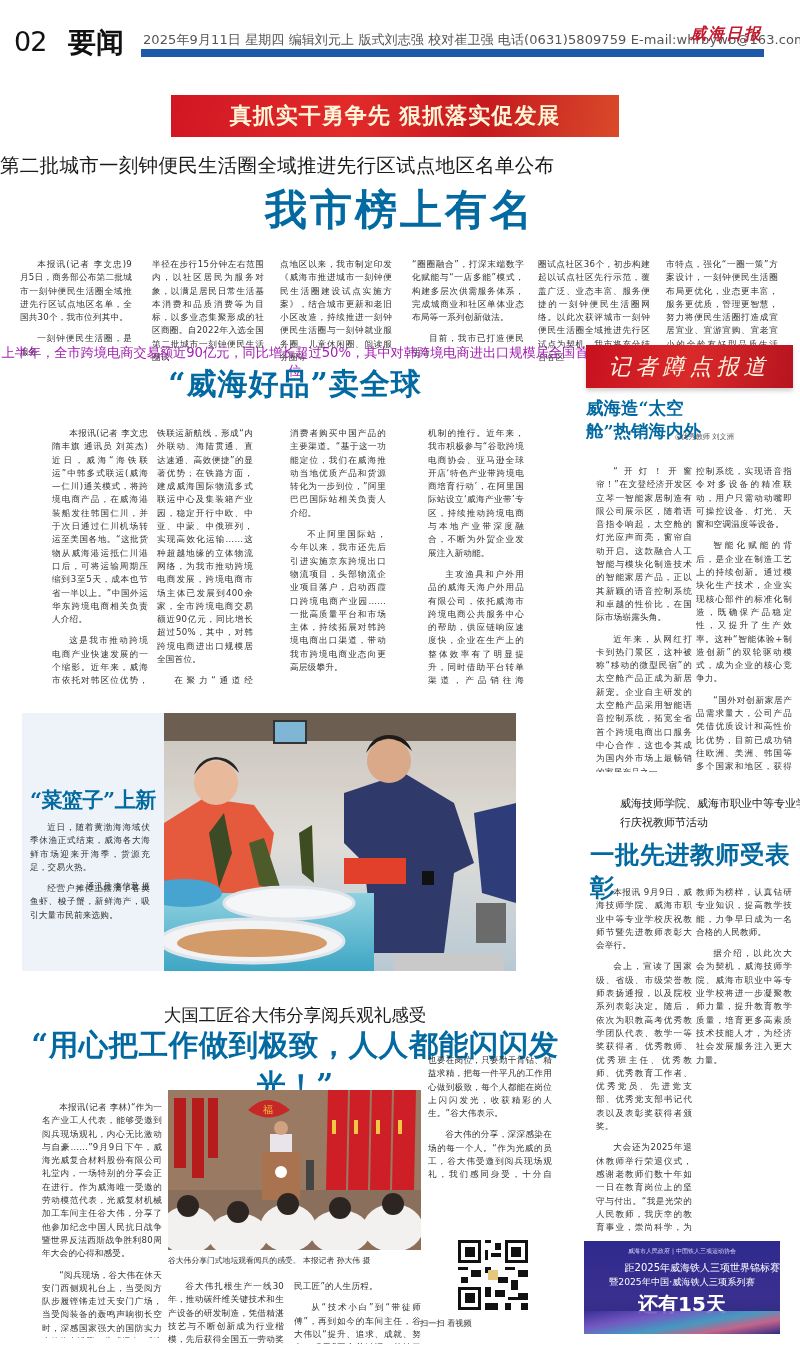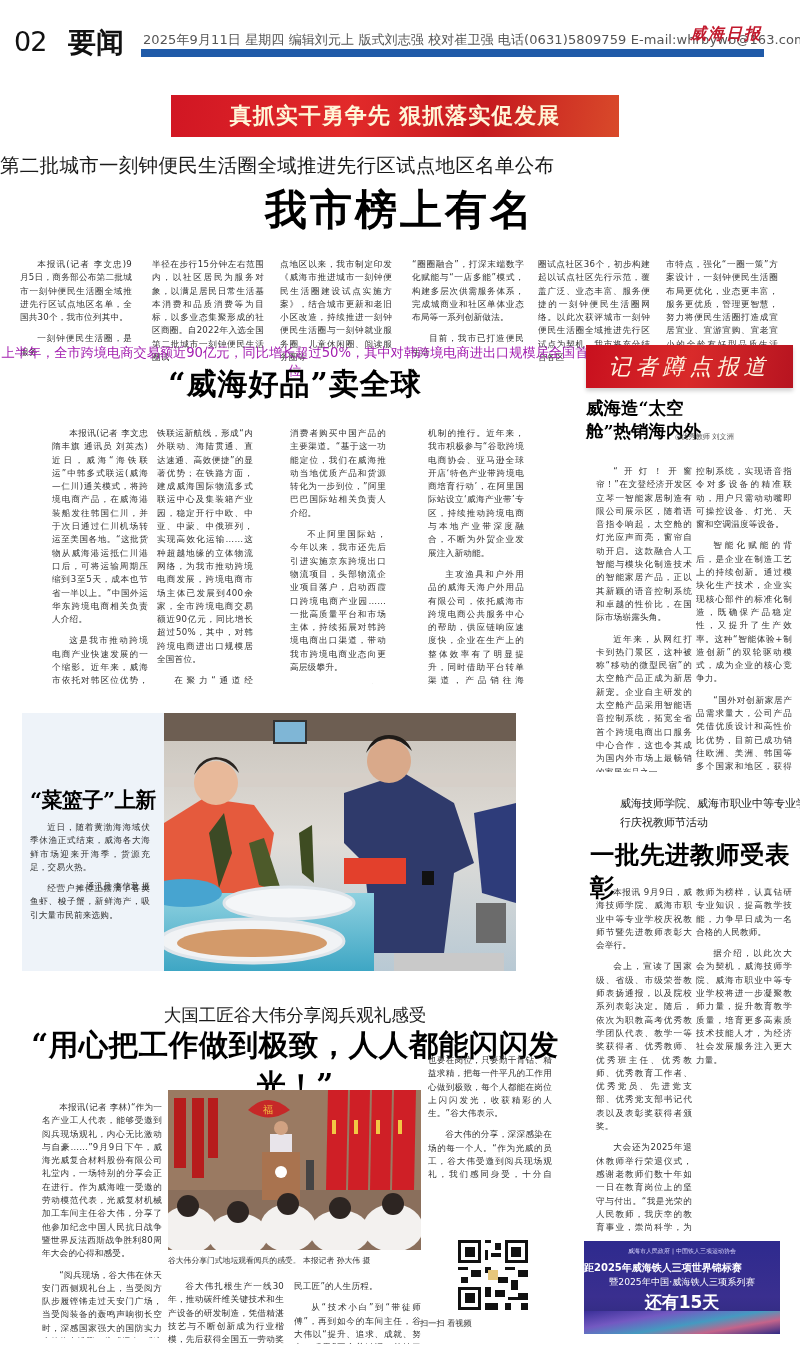--- a/index.html
+++ b/index.html
@@ -1,21 +1,21 @@
 <!DOCTYPE html>
 <html><head>
 <meta charset="utf-8">
 <style>
   * { box-sizing: border-box; margin: 0; padding: 0; }
   html, body { width: 800px; height: 1350px; background: #ffffff; overflow: hidden; }
   body { font-family: "DejaVu Sans", sans-serif; color: #1a1a1a; position: relative; }
   .abs { position: absolute; }
   .body-text { font-size: 8.6px; line-height: 13.3px; color: #333; text-align: justify; letter-spacing: 0.2px; }
   .body-text p { text-indent: 2em; margin-top: 8px; }
-  .serif-head { font-family: "DejaVu Serif", serif; font-weight: bold; color: #000000; }
+  .serif-head { font-family: "DejaVu Serif", serif; font-weight: bold; color: #0369a1; }
 
   
   #page-num { left: 14px; top: 26px; font-size: 27px; letter-spacing: -1px; color: #111; }
   #section { left: 68px; top: 24px; font-size: 28px; font-weight: bold; color: #111; }
   #masthead-info { left: 143px; top: 31px; font-size: 13px; color: #555; white-space: nowrap; letter-spacing: 0.1px; }
   #masthead-bar { left: 141px; top: 49px; width: 623px; height: 8px; background: #1f5aa8; }
   #logo { left: 690px; top: 24px; font-size: 16px; font-weight: bold; color: #c21a2e; font-style: italic; letter-spacing: 2px; font-family: "DejaVu Serif", serif; }
 
   
   #slogan { left: 171px; top: 95px; width: 448px; height: 42px;
@@ -61,23 +61,23 @@
   #hall-caption { left: 168px; top: 1255px; width: 260px; font-size: 7.8px; color: #333; white-space: nowrap; }
   #s5-col2 { left: 168px; top: 1272px; width: 116px; }
   #s5-col3 { left: 294px; top: 1272px; width: 127px; }
   #s5-col4 { left: 428px; top: 1046px; width: 124px; }
   #qr { left: 458px; top: 1240px; width: 70px; height: 70px; }
   #qr-caption { left: 420px; width: 146px; top: 1318px; font-size: 8.2px; color: #333; }
 
   
   #ad { left: 584px; top: 1241px; width: 196px; height: 93px; background: linear-gradient(180deg, #2e2a8e 0%, #3a2f8f 60%, #2c2a78 100%); color: #fff; overflow: hidden; }
   #ad .ad-logos { position: absolute; left: 0; width: 196px; top: 6px; text-align: center; font-size: 6px; color: #dcd8ff; }
-  #ad .ad-l1 { position: absolute; left: 0; width: 196px; top: 20px; text-align: left; font-size: 10px; font-weight: bold; }
+  #ad .ad-l1 { position: absolute; left: 0; width: 196px; top: 20px; text-align: right; font-size: 10px; font-weight: normal; }
   #ad .ad-l2 { position: absolute; left: 0; width: 196px; top: 35px; text-align: center; font-size: 9.2px; }
-  #ad .ad-l3 { position: absolute; left: 0; width: 196px; top: 50px; text-align: center; font-size: 17px; font-weight: bold; }
+  #ad .ad-l3 { position: absolute; left: 0; width: 196px; top: 50px; text-align: center; font-size: 20px; font-weight: bold; }
   #ad .ad-wave { position: absolute; left: 0; top: 70px; width: 196px; height: 23px; background: linear-gradient(170deg, #3b2f9a 0%, #7b5ec9 30%, #47a6c8 55%, #d46a8c 75%, #2f2b86 100%); opacity: 0.9; }
 </style>
 </head>
 <body>
 
 <div class="abs" id="page-num">02</div>
 <div class="abs" id="section">要闻</div>
 <div class="abs" id="masthead-info">2025年9月11日  星期四   编辑刘元上   版式刘志强   校对崔卫强   电话(0631)5809759   E-mail:whrbywb@163.com</div>
 <div class="abs" id="masthead-bar"></div>
 <div class="abs" id="logo">威海日报</div>

